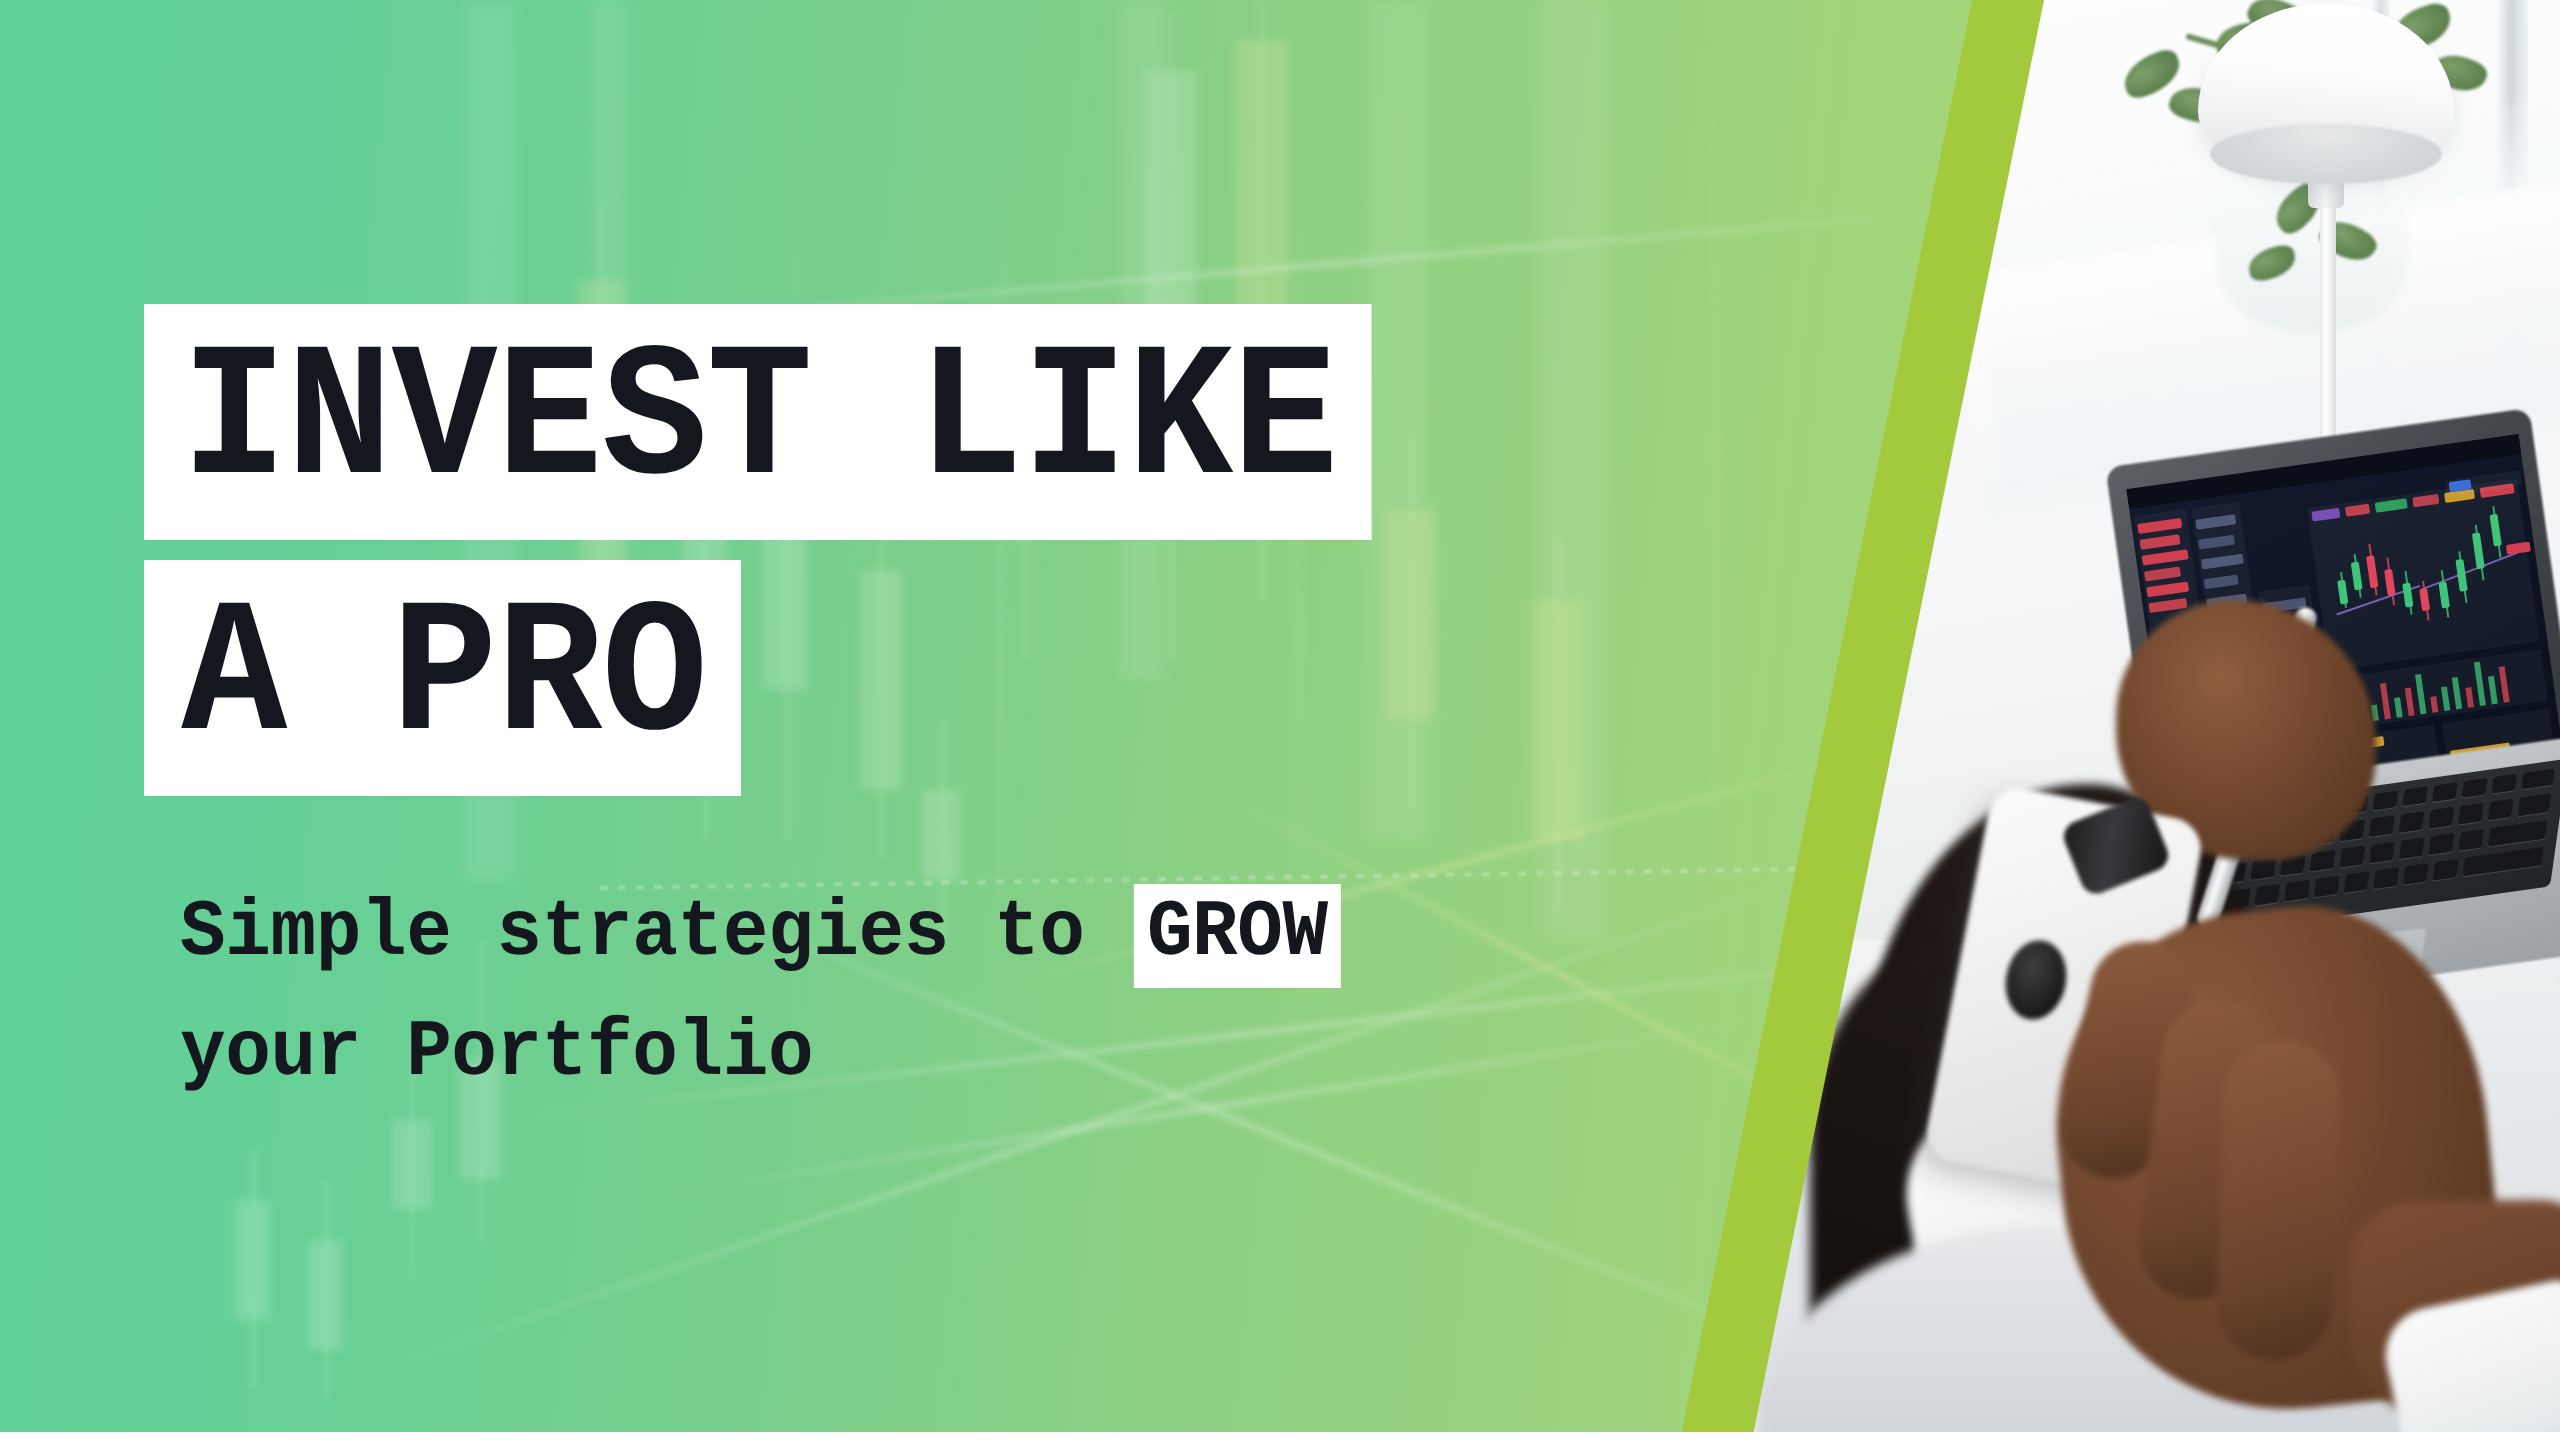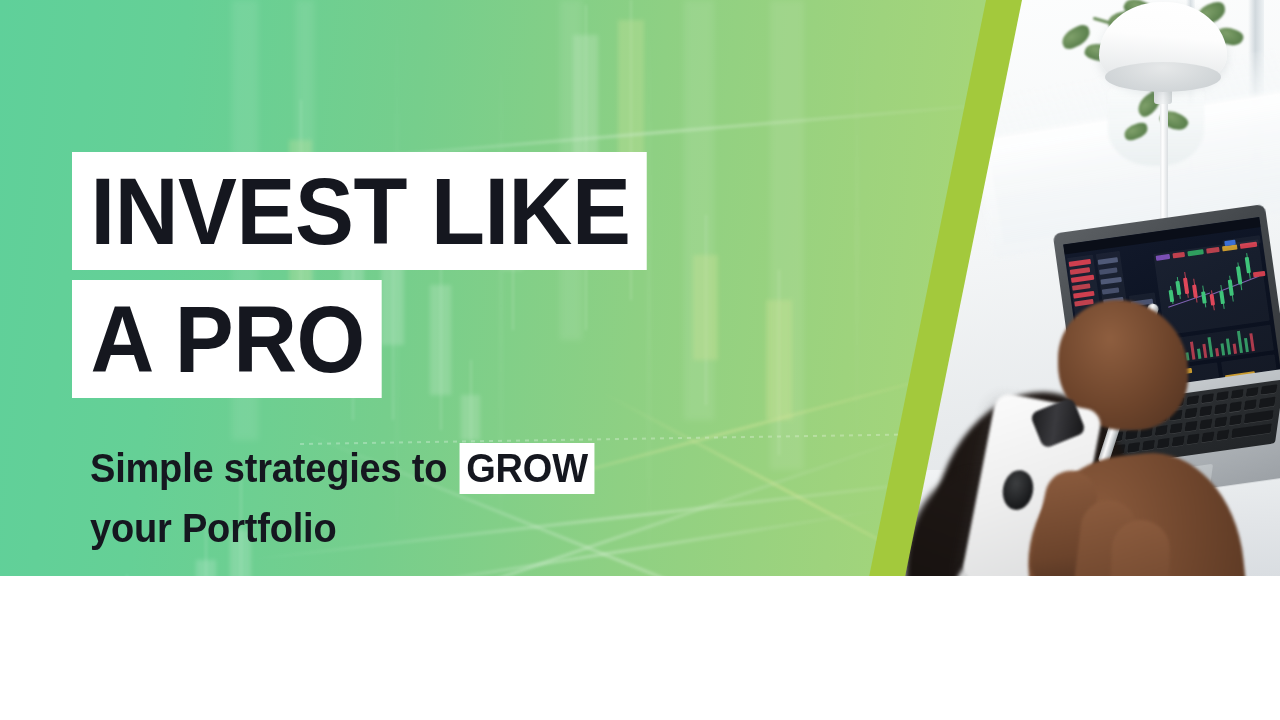--- a/index.html
+++ b/index.html
@@ -4,23 +4,23 @@
 <title>Invest Like A Pro</title>
 <style>
   html, body {
     margin: 0;
     padding: 0;
     background: #ffffff;
   }
   #stage {
     position: relative;
     width: 1280px;
-    height: 576px;
+    height: 716px;
     overflow: hidden;
-    font-family: Liberation Sans, sans-serif;
+    font-family: Liberation Mono, monospace;
     background: #ffffff;
   }
 
   
   .photo-layer {
     position: absolute;
     inset: 0;
     background: #e9ecef;
   }
   

